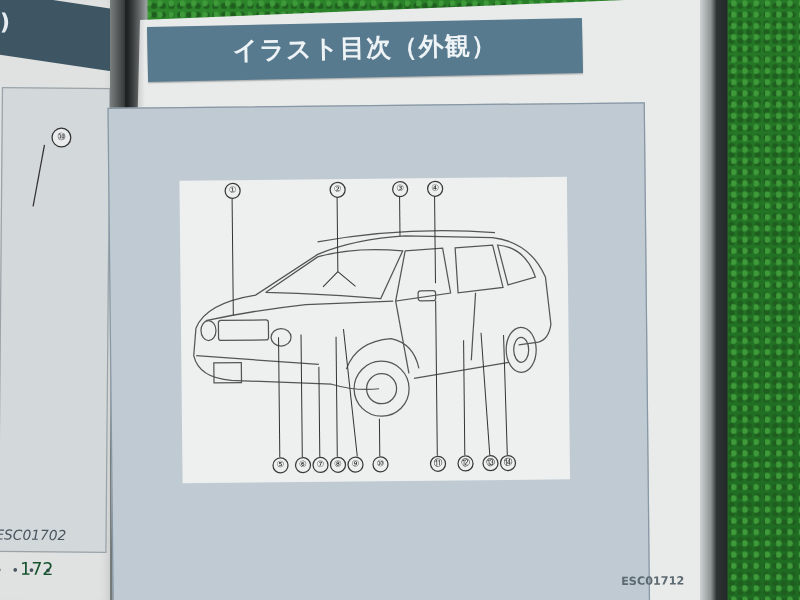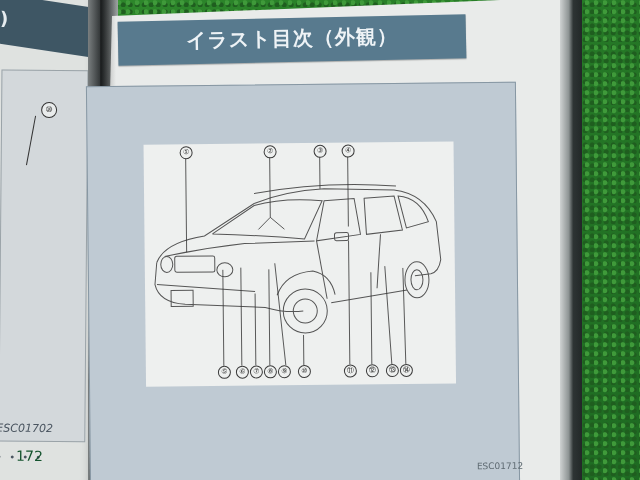--- a/index.html
+++ b/index.html
@@ -69,21 +69,21 @@
     transform:rotate(-0.6deg);
   }
   .diagram {
     position:absolute; left:56px; top:58px; width:310px; height:242px;
     background:#eef0ef;
   }
   .callout {
     position:absolute; width:11px; height:11px; border:1px solid #3a3a3a; border-radius:50%;
     font-size:7px; line-height:11px; text-align:center; color:#2a2a2a; background:#eef0ef;
   }
-  .code-main { position:absolute; left:386px; top:378px; font-size:9px; color:#5e6a72; }
+  .code-main { position:absolute; left:406px; top:378px; font-size:9px; color:#5e6a72;font-weight:bold; }
   .shadow-left { position:absolute; left:100px; top:0; width:16px; height:480px; background:linear-gradient(90deg,rgba(0,0,0,0.35),transparent); }
 </style>
 </head>
 <body>
 
 <div class="grass"></div>
 
 <div class="left-page">
   <div class="left-banner"></div>
   <div class="left-banner-text">)</div>

